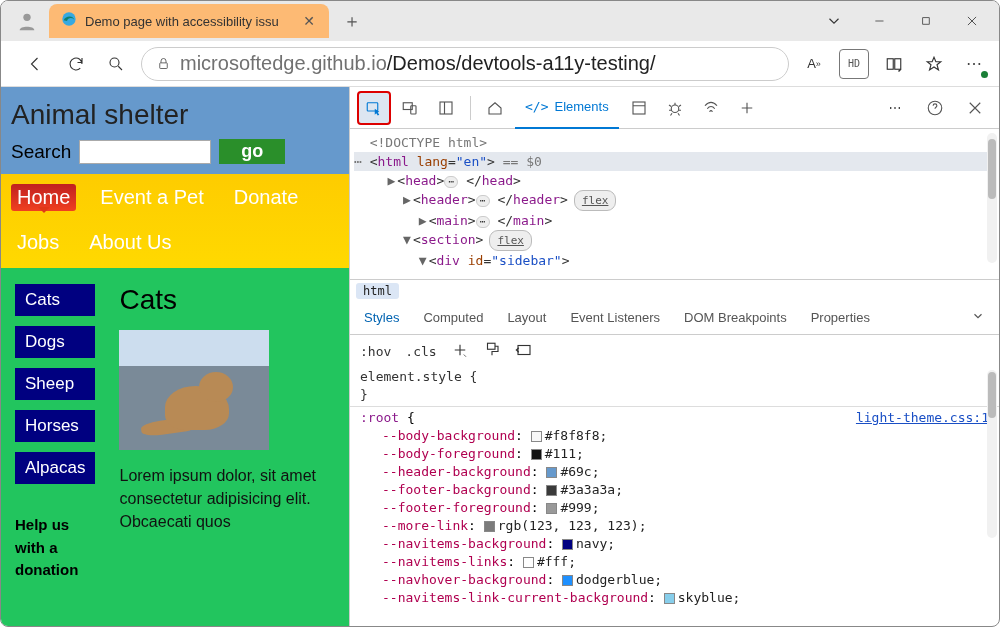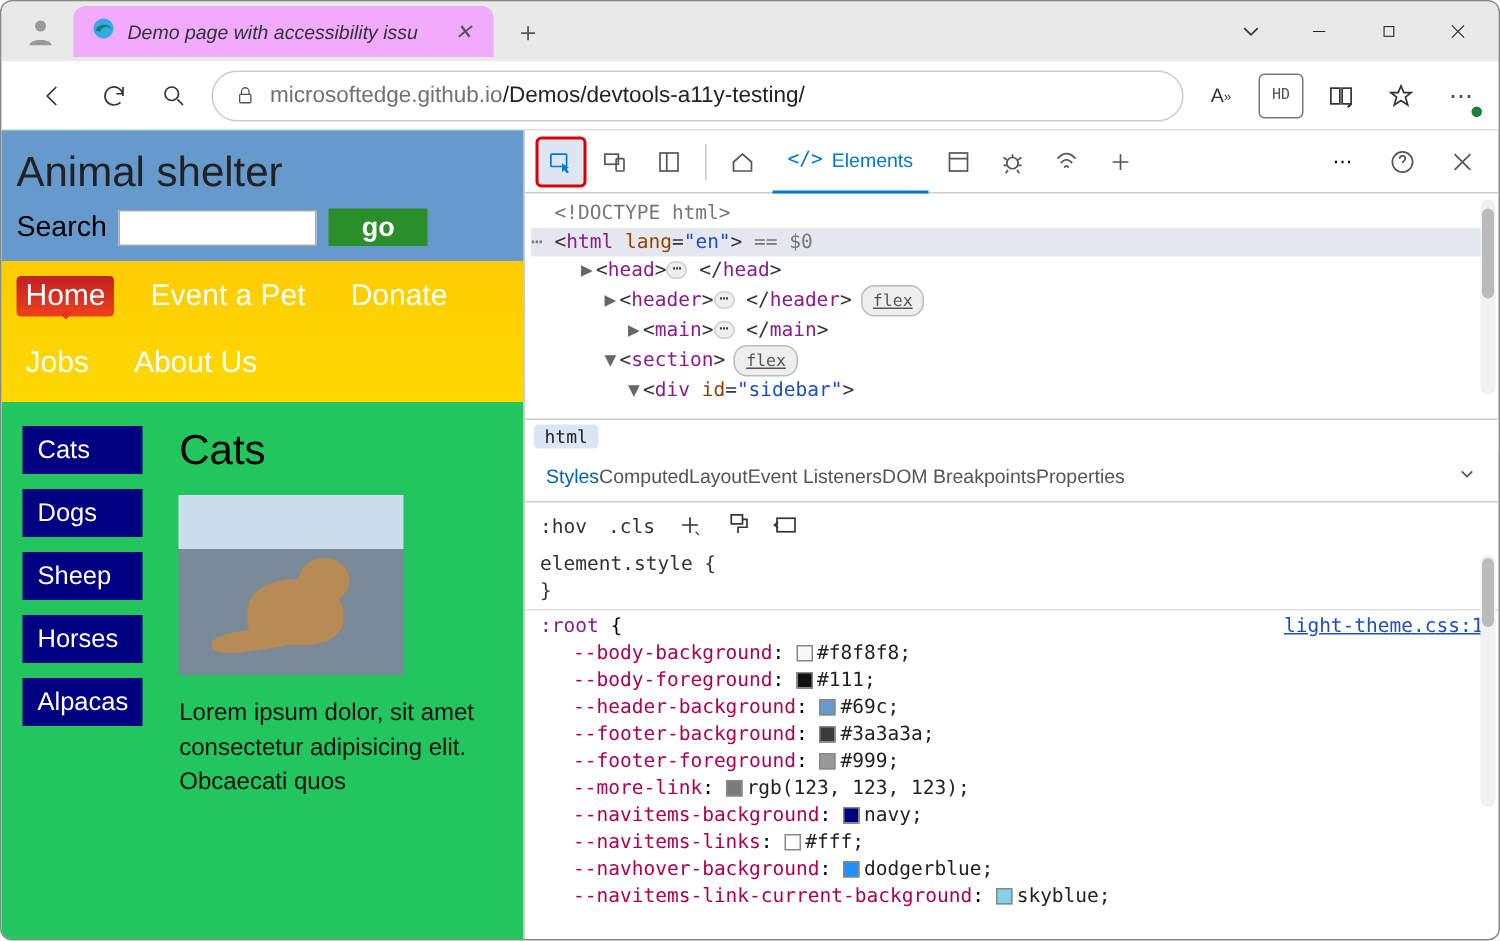--- a/index.html
+++ b/index.html
@@ -2,36 +2,36 @@
 <html><head>
 <meta charset="utf-8">
 <style>
 * { margin: 0; padding: 0; box-sizing: border-box; }
 body { font-family: "Segoe UI", sans-serif; width: 1000px; height: 627px; overflow: hidden; background: #fff; border: 1px solid #888; border-radius: 8px; }
 
 
 .titlebar { height: 40px; background: #e9e9e9; display: flex; align-items: center; padding: 0 4px; }
 .avatar-btn { width: 32px; height: 32px; display: flex; align-items: center; justify-content: center; margin: 0 6px; border-radius: 4px; }
 .avatar-svg { width: 22px; height: 22px; fill: #999; }
-.tab { height: 34px; background: #f0abfc; border-radius: 8px 8px 0 0; display: flex; align-items: center; padding: 0 12px; margin-top: 0; min-width: 280px; font-style: italic; }
+.tab { height: 34px; background: #fdba74; border-radius: 8px 8px 0 0; display: flex; align-items: center; padding: 0 12px; margin-top: 0; min-width: 280px; }
 .tab-favicon svg { width: 16px; height: 16px; }
 .tab-title { font-size: 13px; color: #333; margin-left: 8px; flex: 1; white-space: nowrap; overflow: hidden; }
 .tab-close { width: 16px; height: 16px; display:flex; align-items:center; justify-content:center; font-size: 14px; color: #555; }
 .newtab { width: 34px; height: 34px; display:flex; align-items:center; justify-content:center; font-size: 18px; color: #555; margin-left: 6px; }
 .spacer { flex: 1; }
 .win-controls { display: flex; gap: 0; }
 .win-btn { width: 46px; height: 32px; display:flex; align-items:center; justify-content:center; color:#222; }
 
 
 .addrbar { height: 46px; background: #fff; display: flex; align-items: center; padding: 2px 10px 2px 20px; border-bottom: 1px solid #ddd; gap: 10px; }
 .nav-btn { width: 30px; height: 30px; display:flex; align-items:center; justify-content:center; color:#444; }
 .nav-btn svg { width: 18px; height: 18px; stroke: #333; stroke-width: 1.5; fill:none; }
 .urlbox { flex: 1; height: 34px; border: 1px solid #ccc; border-radius: 17px; display:flex; align-items:center; padding: 0 14px; gap: 8px; }
 .urlbox .lock { width:16px; height:16px; }
-.urlbox .url { font-size: 15px; color: #717171; }
+.urlbox .url { font-size: 20px; color: #717171; }
 .urlbox .url .path { color: #222; }
 .icon-btn { width: 30px; height: 30px; display:flex; align-items:center; justify-content:center; color:#555; font-size: 14px; border:1px solid #777; border-radius:4px; }
 .plain-btn { border:none; font-size:20px; }
 .icon-btn svg, .plain-btn svg { width: 18px; height: 18px; fill: none; stroke: #333; stroke-width:1.5; }
 
 
 .content { display:flex; height: calc(627px - 40px - 46px); }
 
 
 .page { width: 348px; background: #22c55e; overflow: hidden; }
@@ -76,21 +76,21 @@
 .gray { color:#777; }
 .dom .selline { background:#e4e8ee; }
 .expand { display:inline-block; width:12px; text-align:center; color:#666; }
 .ellips { display:inline-block; background:#eee; border:1px solid #ccc; border-radius:7px; padding:0 3px; line-height:10px; font-size:10px; vertical-align:middle; }
 .pill { display:inline-block; background:#eee; border:1px solid #bbb; border-radius:9px; padding:0 7px; font-size:11px; color:#555; margin-left:6px;text-decoration:underline; }
 .crumbs { background:#fff; border-top:1px solid #ccc; padding: 3px 6px; }
 .crumb { background:#dbe6f5; padding:1px 7px; border-radius:3px; font-family:Consolas,monospace; font-size:12px; color:#222; }
 .small-scroll { position:absolute; right:2px; top:4px; width:10px; height:130px; background:#f1f1f1; border-radius:5px; }
 .small-scroll::before { content:""; position:absolute; top:6px; left:1px; width:8px; height:60px; background:#bbb; border-radius:4px; }
 
-.subtabs { display:flex; padding: 8px 14px; border-bottom:1px solid #ccc; color:#555; align-items:center; }
+.subtabs { display:flex; gap: 24px; padding: 8px 14px; border-bottom:1px solid #ccc; color:#555; align-items:center; }
 .subtabs .sel { color:#0063b1; }
 .subtabs .chev { margin-left:auto; }
 
 .filterbar { display:flex; align-items:center; gap: 14px; padding: 6px 10px; }
 .filterbar input { width: 142px; height:22px; border:1px solid #888; padding:0 6px; font-size:12px; }
 .filterbar .fb { font-family:Consolas,monospace; color:#333; }
 .mini-ico { width:18px; height:18px; }
 
 .styles { position:relative; font-family: Consolas, monospace; font-size:13px; padding: 0 10px 6px; overflow:hidden; flex:1; }
 .styles .row { line-height:18px; }
@@ -209,20 +209,21 @@
       <a>Jobs</a>
       <a>About Us</a>
     </div>
     <div class="main-row">
       <div class="side-col">
         <div class="chip">Cats</div>
         <div class="chip">Dogs</div>
         <div class="chip">Sheep</div>
         <div class="chip">Horses</div>
         <div class="chip">Alpacas</div>
+        <div class="help">Help us with a donation</div>
       </div>
       <div class="right-col">
         <h2>Cats</h2>
         <div class="catpic">
           <div class="cat-tail"></div>
             <div class="cat-body"></div>
             <div class="cat-head"></div>
         </div>
         <p class="lorem">Lorem ipsum dolor, sit amet consectetur adipisicing elit. Obcaecati quos</p>
       </div>

